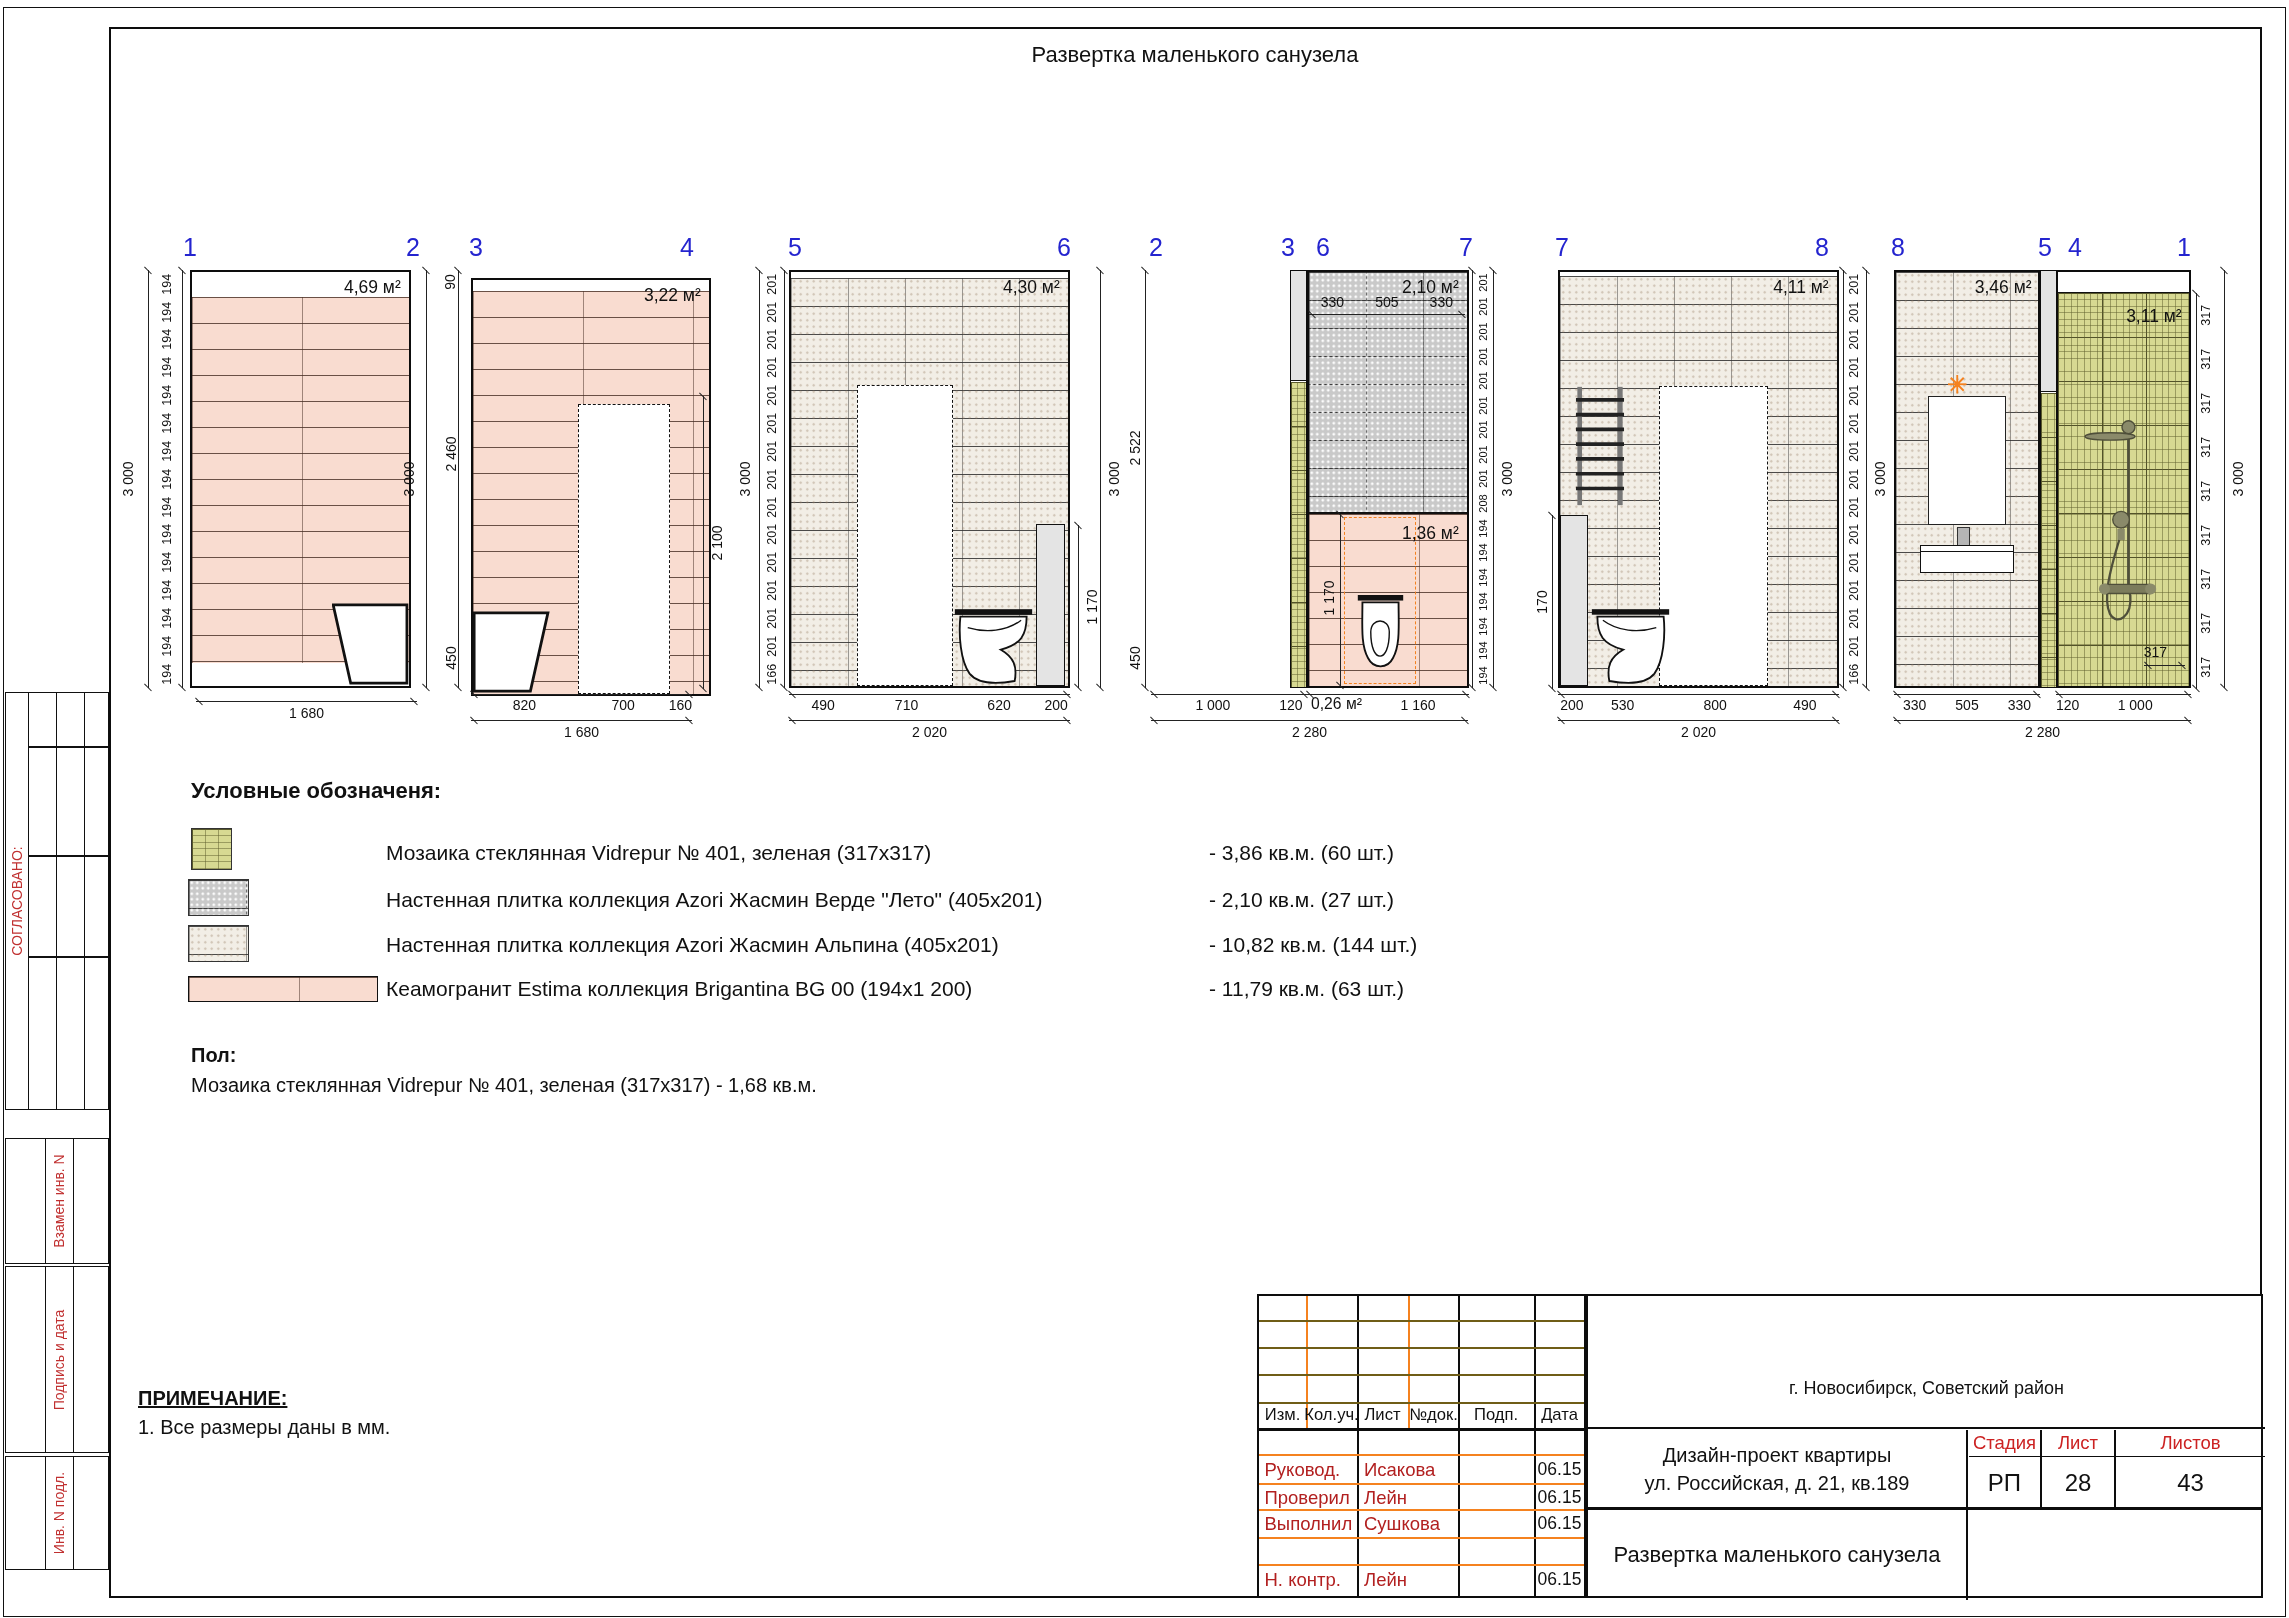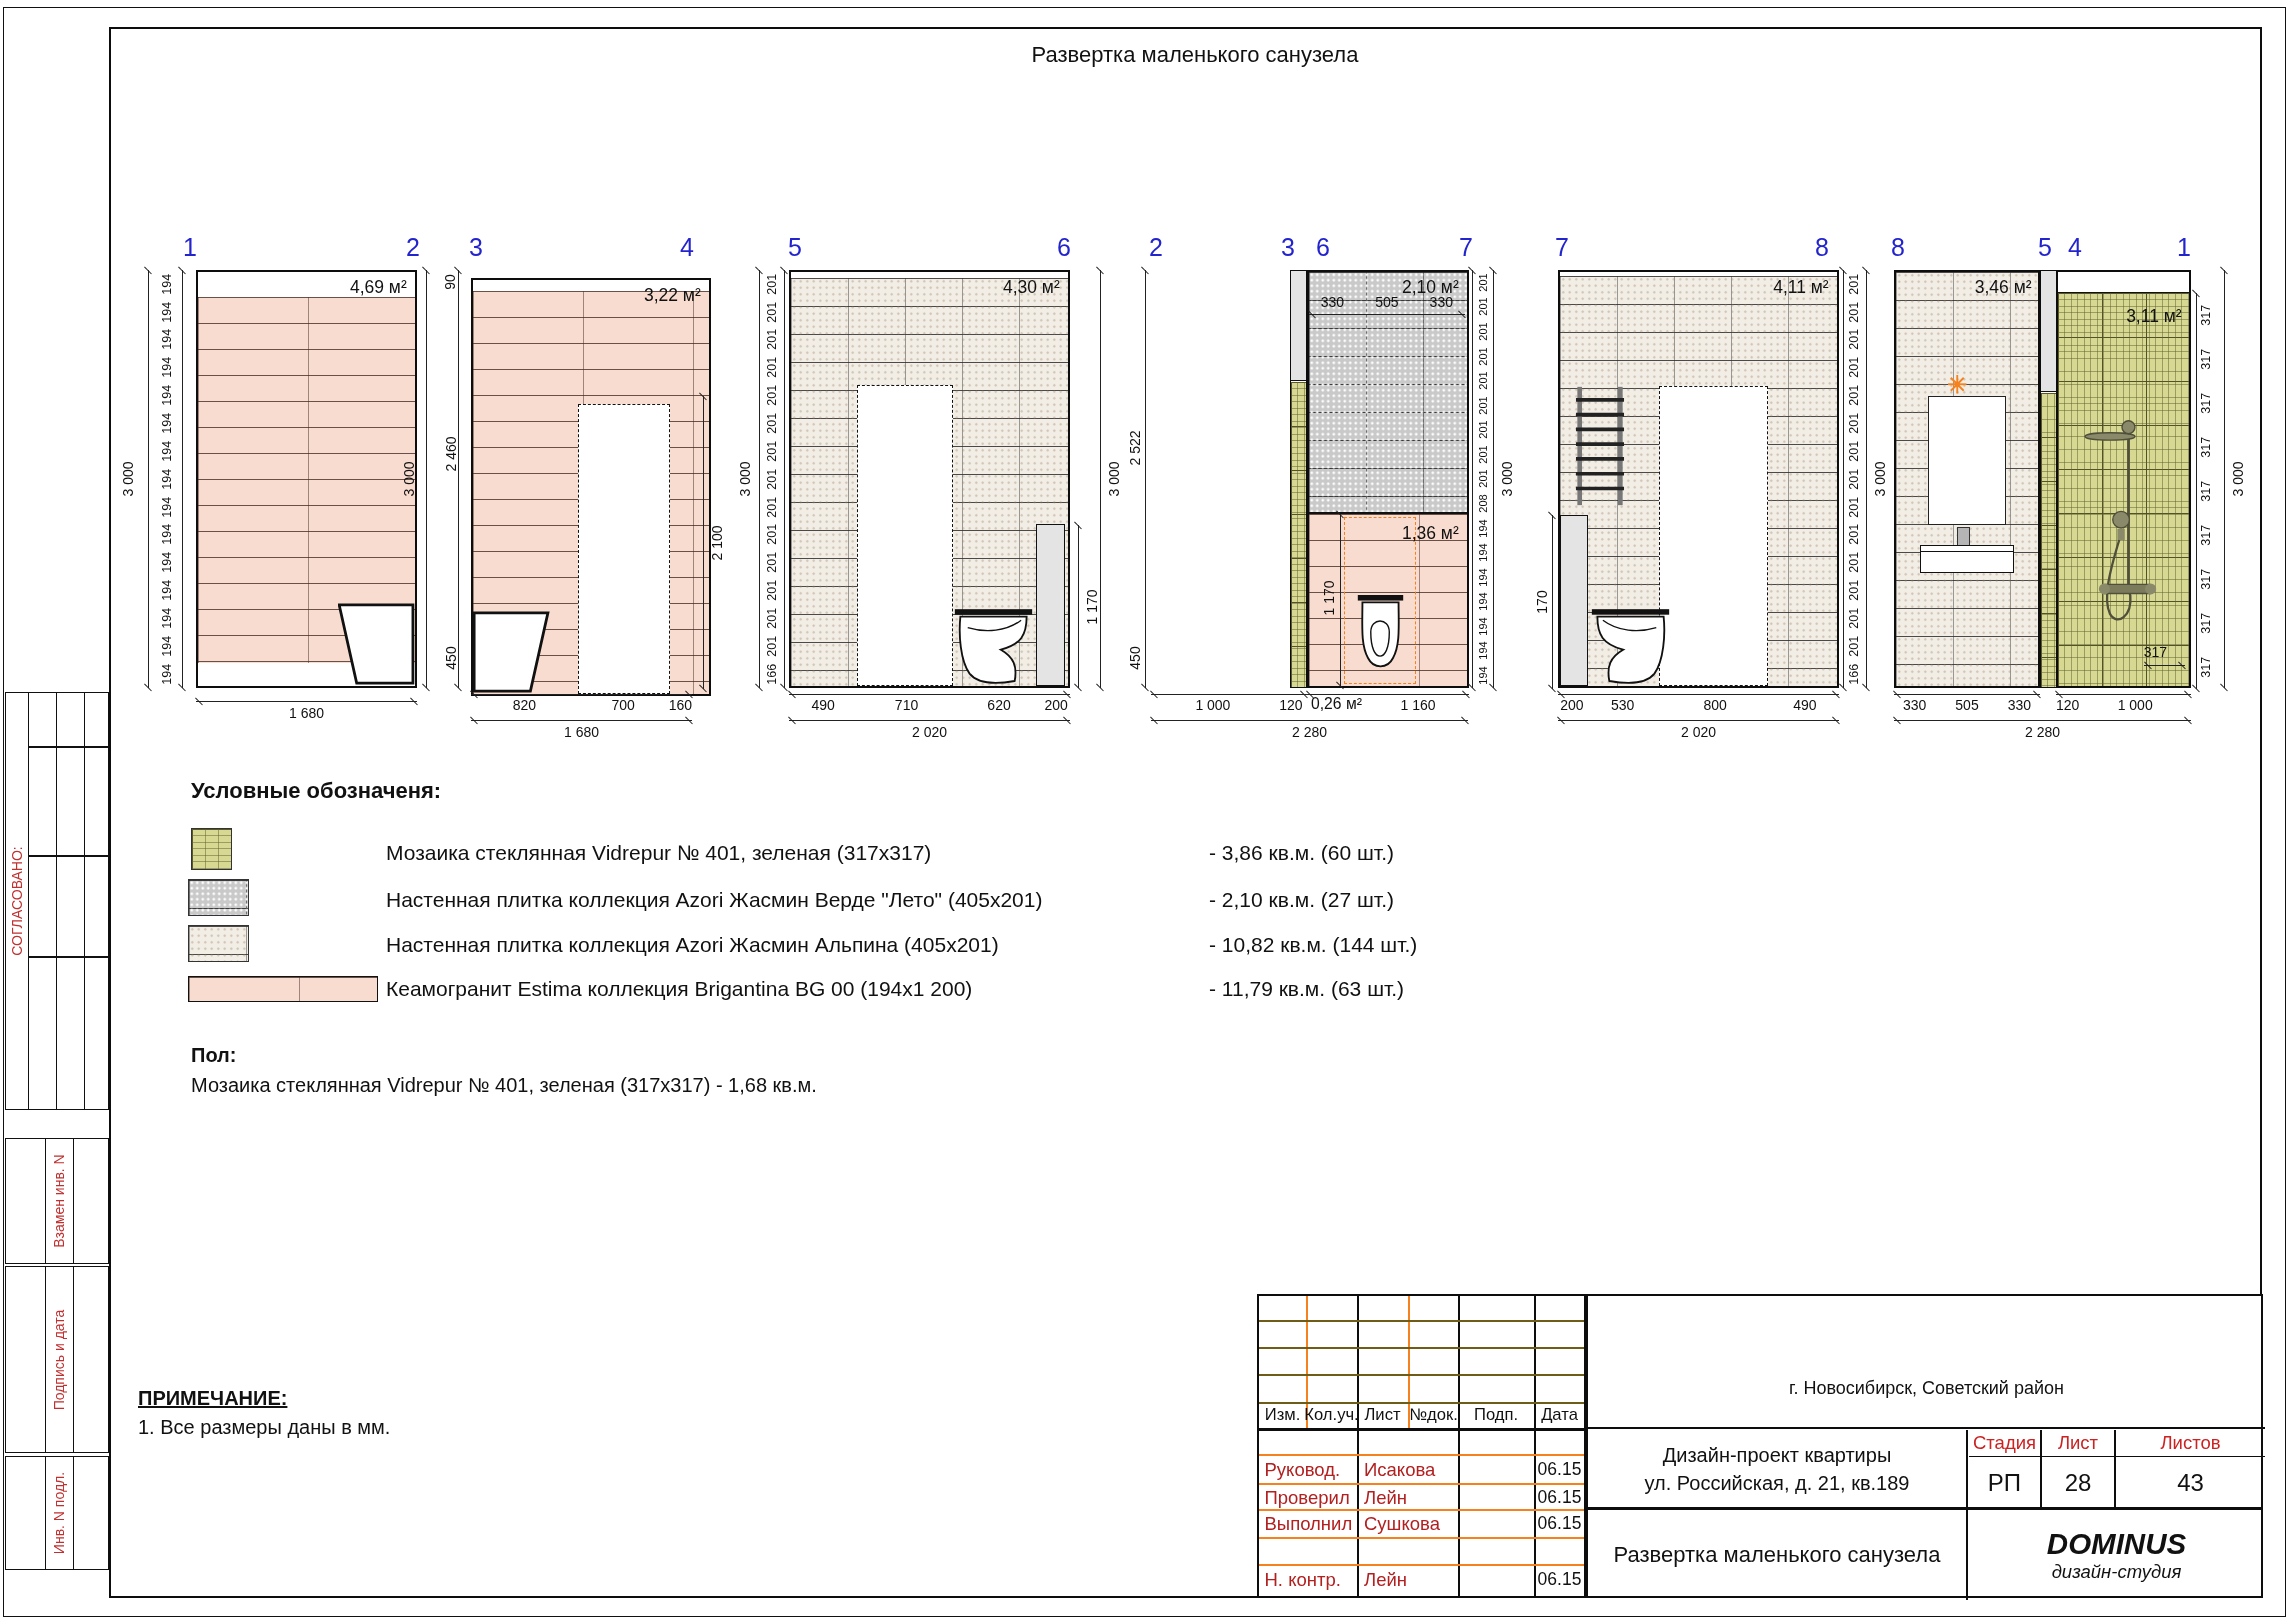--- a/index.html
+++ b/index.html
@@ -90,21 +90,21 @@
 </head>
 <body>
 
 <div class="page">
   <div class="outer-border"></div>
   <div class="frame"></div>
   <div class="sheet-title">Развертка маленького санузела</div>
 
   <div class="ax" style="left:190px">1</div>
   <div class="ax" style="left:413px">2</div>
-  <div class="wall" style="left:196px;top:270px;width:221px;height:418px">
+  <div class="wall" style="left:190px;top:270px;width:221px;height:418px">
     <div class="fillpat estima" style="left:0;right:0;top:25px;bottom:23px"></div>
     <div class="area" style="top:4.6px;right:8.3px">4,69 м²</div>
     <svg style="position:absolute;right:0;bottom:0.9px" width="77" height="83" viewBox="0 0 83 90">
       <polygon points="1,3 81,3 81,88 20,88" fill="#fff" stroke="#111" stroke-width="3"></polygon>
     </svg>
   </div>
   <div class="dlv" style="left:182px;top:270px;height:418px"></div>
   <div class="vcol" style="left:159px;top:270px;width:16.6px;height:418px">
       <span>194</span>
       <span>194</span>
@@ -525,19 +525,15 @@
     <div class="tb-cell red" style="left:381px;top:134px;width:71px;height:26px;border-bottom:1.8px solid #0d0d0d;font-size:18.5px">Стадия</div>
     <div class="tb-cell red" style="left:454px;top:134px;width:72px;height:26px;border-bottom:1.8px solid #0d0d0d;font-size:18.5px">Лист</div>
     <div class="tb-cell red" style="left:528px;top:134px;width:149px;height:26px;border-bottom:1.8px solid #0d0d0d;font-size:18.5px">Листов</div>
     <div class="tb-cell" style="left:381px;top:162px;width:71px;height:50px;font-size:24px">РП</div>
     <div class="tb-cell" style="left:454px;top:162px;width:72px;height:50px;font-size:24px">28</div>
     <div class="tb-cell" style="left:528px;top:162px;width:149px;height:50px;font-size:24px">43</div>
     <div class="tb-vline" style="left:452px;top:134px;height:78px"></div>
     <div class="tb-vline" style="left:526px;top:134px;height:78px"></div>
     <div class="tb-hline" style="top:211px;height:2.8px"></div>
     <div class="tb-cell" style="left:0;top:214px;width:378px;height:90px;border-right:2.8px solid #0d0d0d;font-size:22px">Развертка маленького санузела</div>
-    <div class="tb-cell" style="left:381px;top:214px;width:295px;height:90px;flex-direction:column">
-      <div style="font-size:29.5px;font-style:italic;font-weight:bold">DOMINUS</div>
-      <div style="font-size:18.5px;font-style:italic">дизайн-студия</div>
-    </div>
   </div>
 </div>
 
 
 </body></html>

